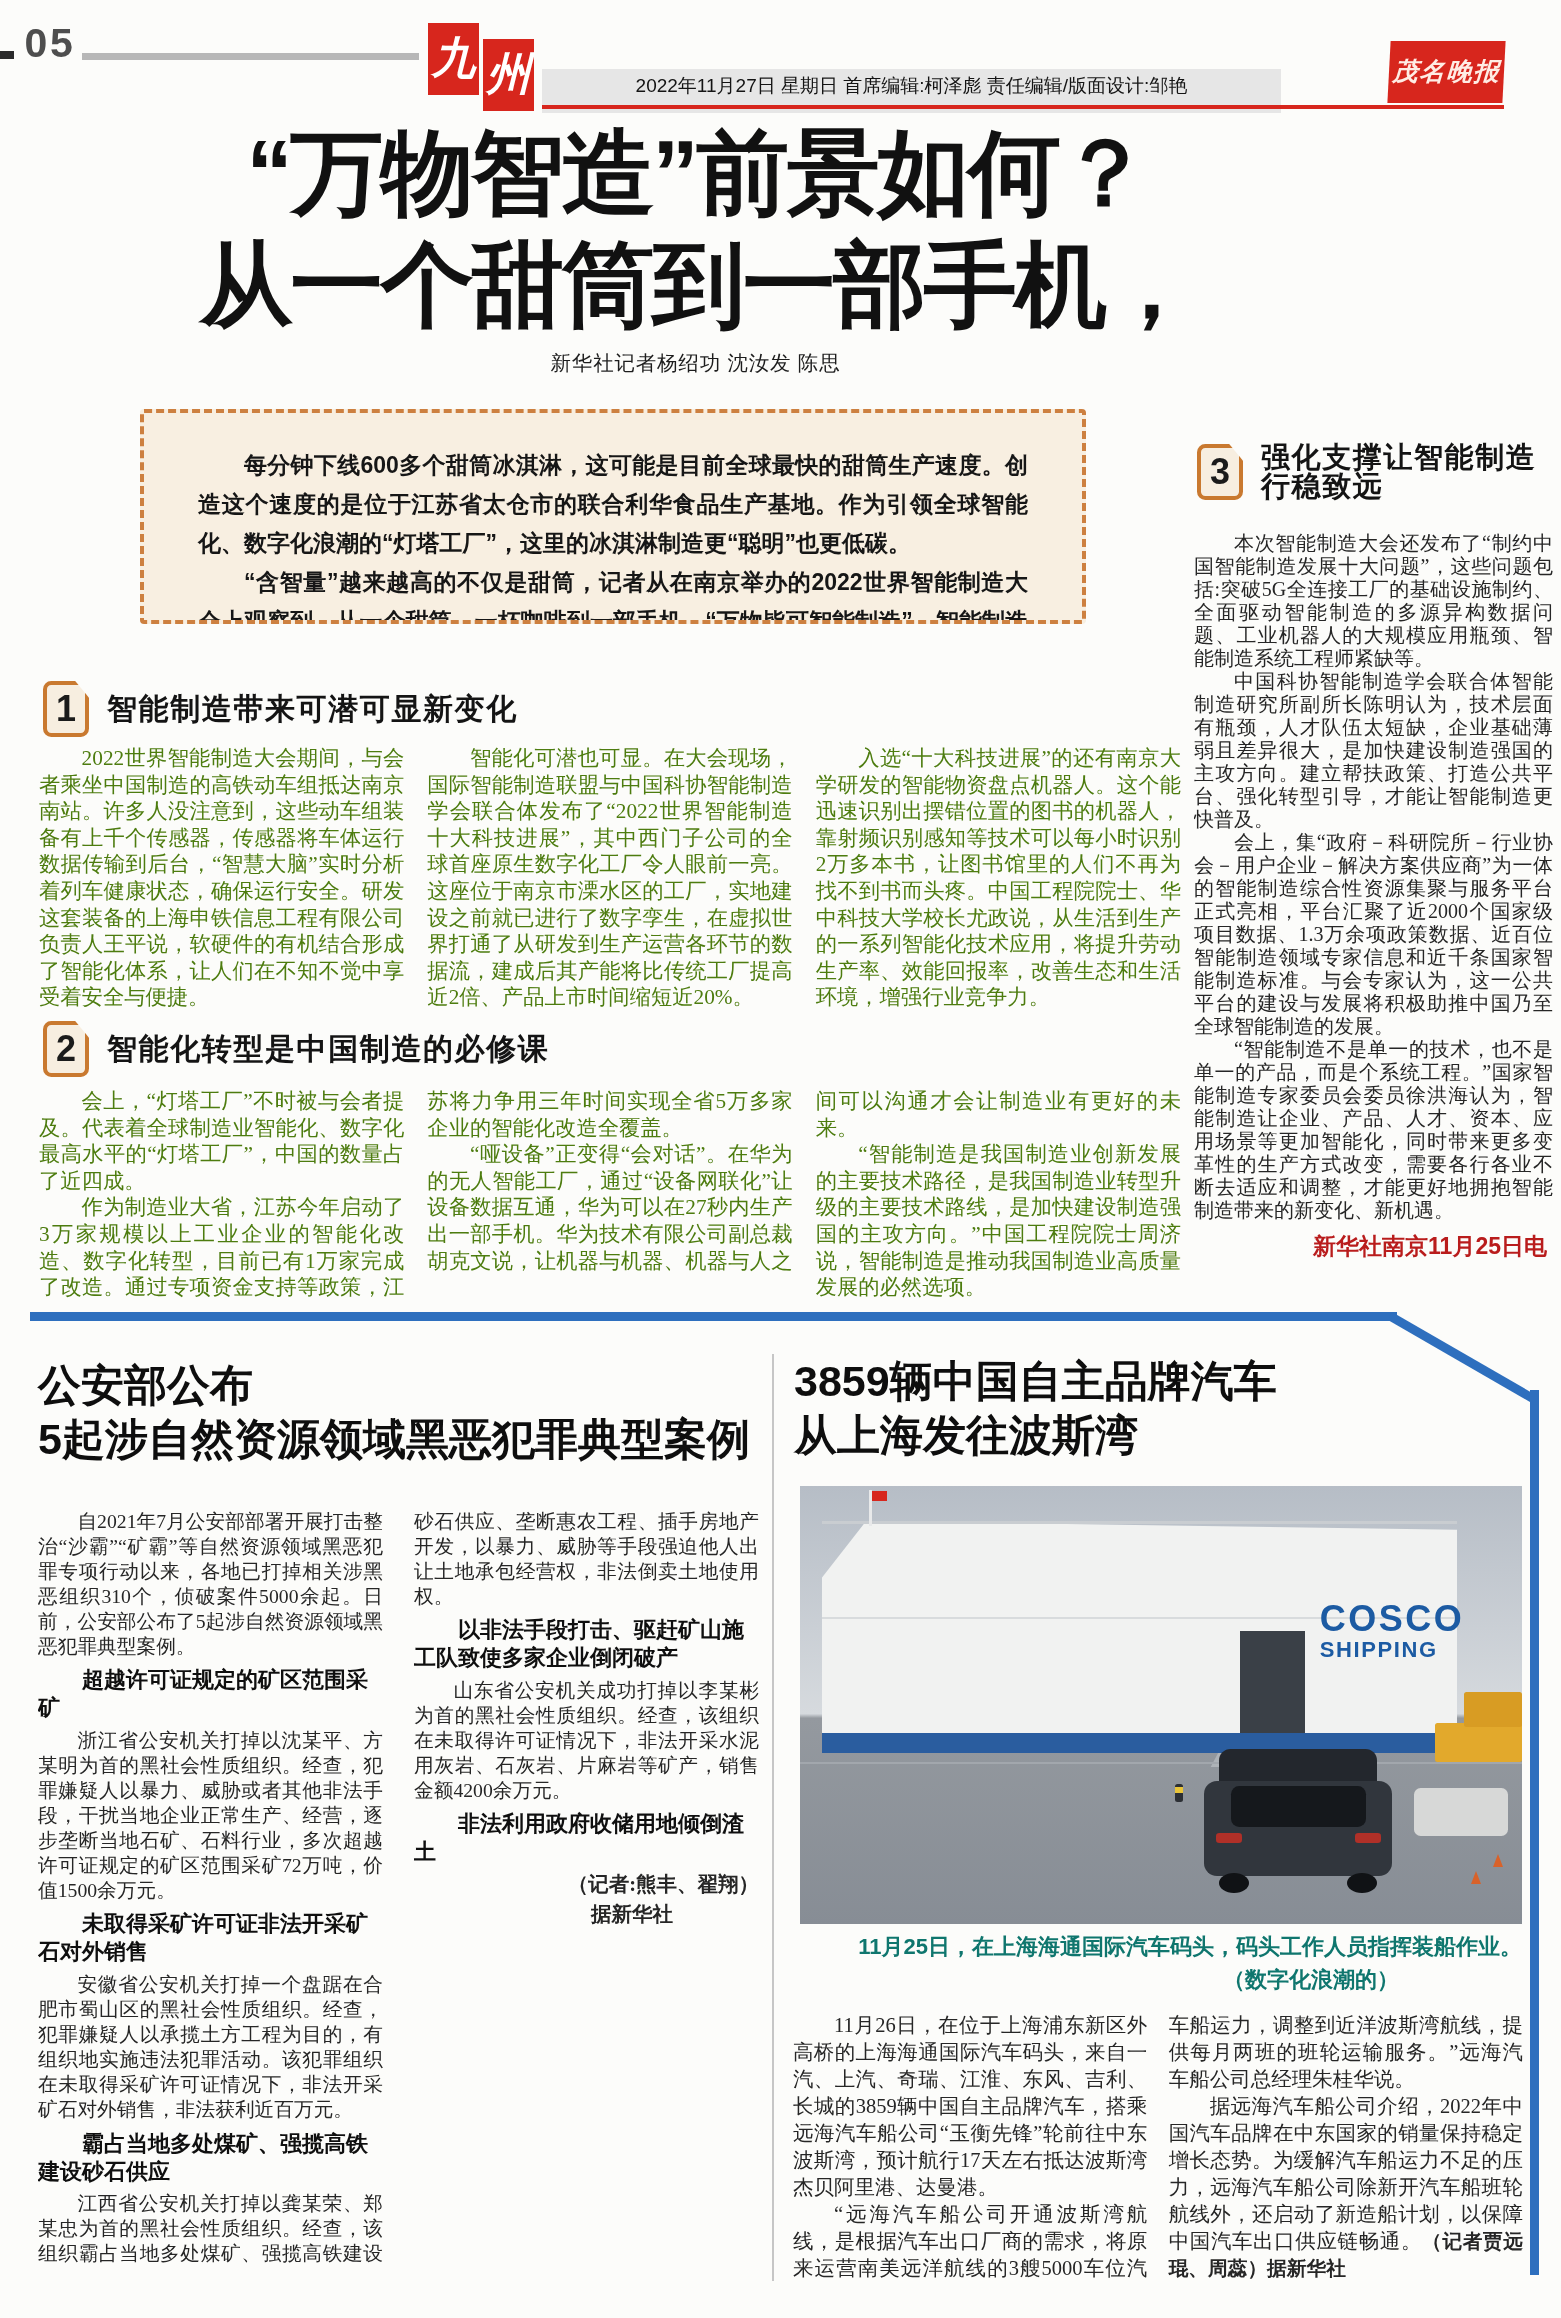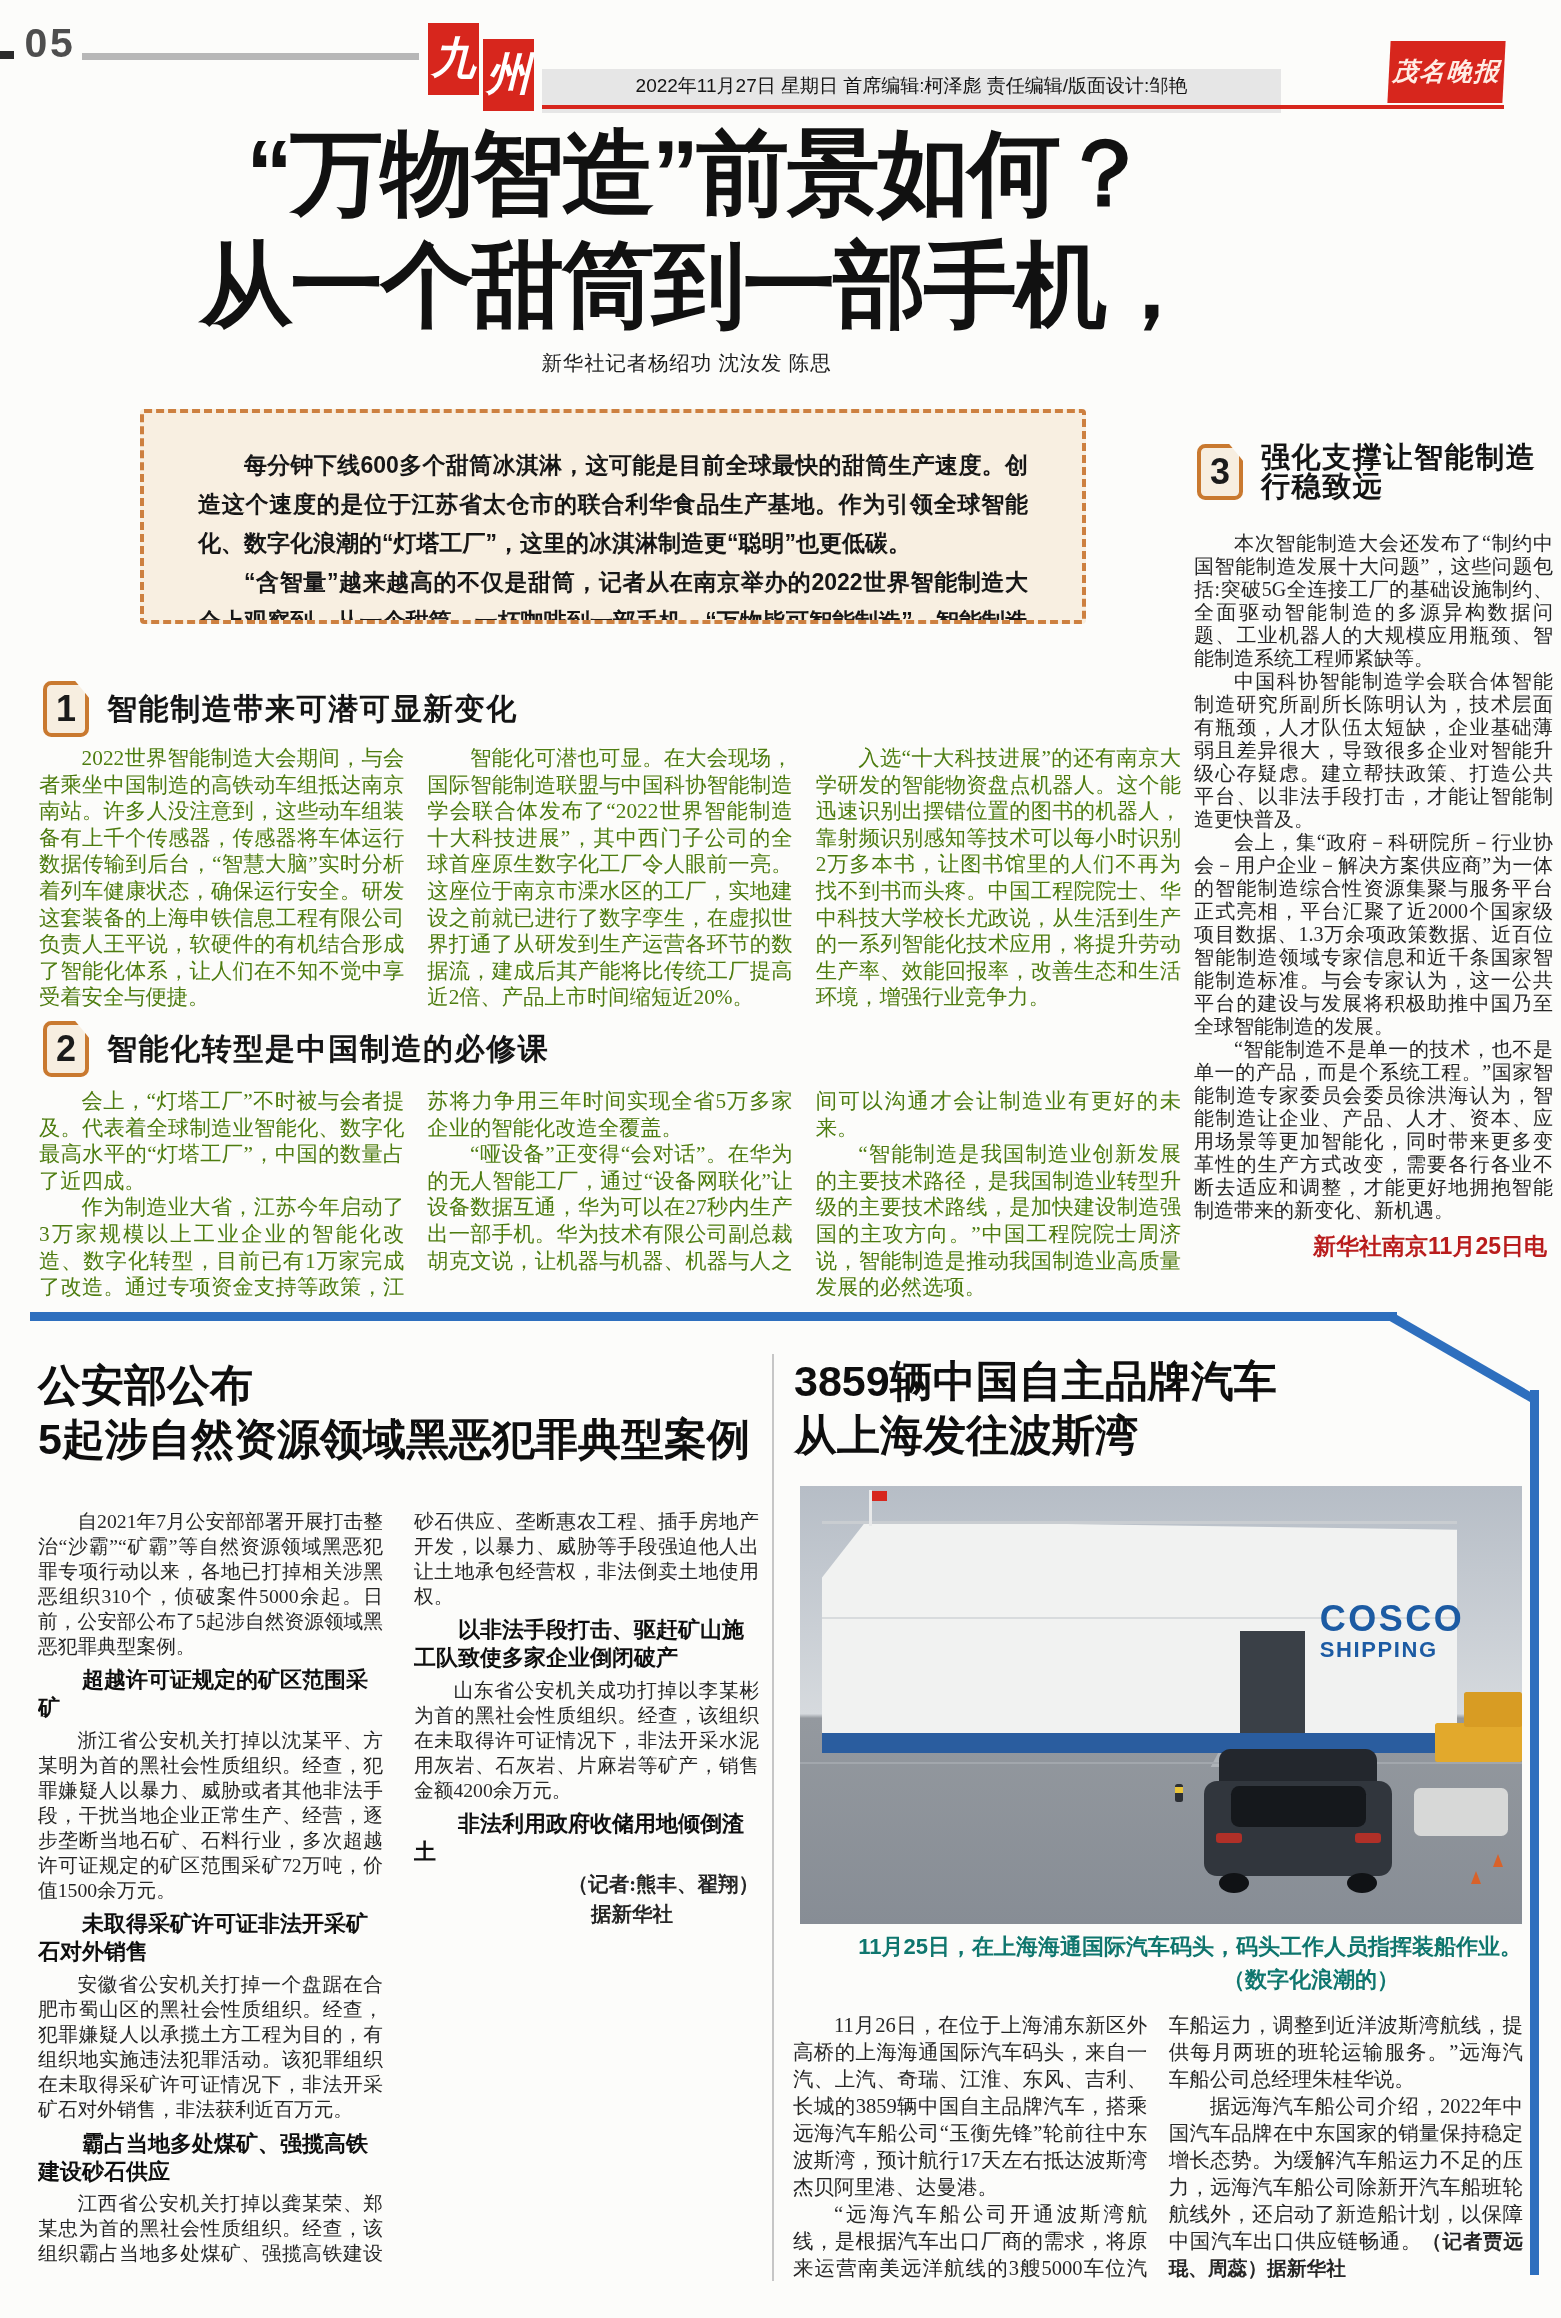--- a/index.html
+++ b/index.html
@@ -24,21 +24,21 @@
               font:400 19px/34px "Liberation Sans", sans-serif; color:#141414; text-align:center; }
   .red-underline { position:absolute; left:542px; top:105px; width:962px; height:4.1px; background:#d7261d; }
   .masthead { position:absolute; left:1389px; top:41px; width:115px; height:62px; background:#d7261d;
               color:#ffece4; display:flex; align-items:center; justify-content:center;
               font:italic 700 25.4px/1 "Liberation Serif", serif; letter-spacing:1.6px; transform:skewX(-3deg); }
 
   
   .main-headline { position:absolute; left:115px; top:117px; width:1165px; text-align:center;
                    font-family:"Liberation Sans", sans-serif; font-weight:900; font-size:93px;
                    line-height:112px; color:#111; letter-spacing:-2.5px; }
-  .byline { position:absolute; left:104px; top:353px; width:1165px; text-align:center;
+  .byline { position:absolute; left:113px; top:353px; width:1165px; text-align:center;
             font:400 20.5px/1 "Liberation Sans", sans-serif; color:#1d1d1d; letter-spacing:0.8px; }
 
   
   .lead-box { position:absolute; left:140px; top:409px; width:946px; height:215px;
               background:#f8efe1; border:4.9px dashed #cd8040; border-radius:4.1px;
               padding:33px 54px 0 54px; overflow:hidden; }
   .lead-box p { text-indent:2em; font-family:"Liberation Sans", sans-serif; font-weight:600;
                 font-size:23px; line-height:39px; color:#161616; text-align:justify; }
 
   
@@ -182,21 +182,21 @@
       <p class="para">“哑设备”正变得“会对话”。在华为的无人智能工厂，通过“设备网联化”让设备数据互通，华为可以在27秒内生产出一部手机。华为技术有限公司副总裁胡克文说，让机器与机器、机器与人之间可以沟通才会让制造业有更好的未来。</p>
       <p class="para">“智能制造是我国制造业创新发展的主要技术路径，是我国制造业转型升级的主要技术路线，是加快建设制造强国的主攻方向。”中国工程院院士周济说，智能制造是推动我国制造业高质量发展的必然选项。</p>
     </div>
 
   <div class="sec-head" id="sec3-head">
     <div class="badge">3</div>
     <div class="sec-title">强化支撑让智能制造行稳致远</div>
   </div>
   <div id="sec3-body">
       <p class="para">本次智能制造大会还发布了“制约中国智能制造发展十大问题”，这些问题包括:突破5G全连接工厂的基础设施制约、全面驱动智能制造的多源异构数据问题、工业机器人的大规模应用瓶颈、智能制造系统工程师紧缺等。</p>
-      <p class="para">中国科协智能制造学会联合体智能制造研究所副所长陈明认为，技术层面有瓶颈，人才队伍太短缺，企业基础薄弱且差异很大，导致很多企业对智能升级心存疑虑。建立帮扶政策、打造公共平台、以非法手段打击，才能让智能制造更快普及。</p>
+      <p class="para">中国科协智能制造学会联合体智能制造研究所副所长陈明认为，技术层面有瓶颈，人才队伍太短缺，企业基础薄弱且差异很大，是加快建设制造强国的主攻方向。建立帮扶政策、打造公共平台、强化转型引导，才能让智能制造更快普及。</p>
       <p class="para">会上，集“政府－科研院所－行业协会－用户企业－解决方案供应商”为一体的智能制造综合性资源集聚与服务平台正式亮相，平台汇聚了近2000个国家级项目数据、1.3万余项政策数据、近百位智能制造领域专家信息和近千条国家智能制造标准。与会专家认为，这一公共平台的建设与发展将积极助推中国乃至全球智能制造的发展。</p>
       <p class="para">“智能制造不是单一的技术，也不是单一的产品，而是个系统工程。”国家智能制造专家委员会委员徐洪海认为，智能制造让企业、产品、人才、资本、应用场景等更加智能化，同时带来更多变革性的生产方式改变，需要各行各业不断去适应和调整，才能更好地拥抱智能制造带来的新变化、新机遇。</p>
     </div>
   <div id="sec3-sign">新华社南京11月25日电</div>
 
   <div class="divider-h"></div>
   <div class="divider-diag"></div>
   <div class="divider-v"></div>
   <div class="rule-v"></div>
 

